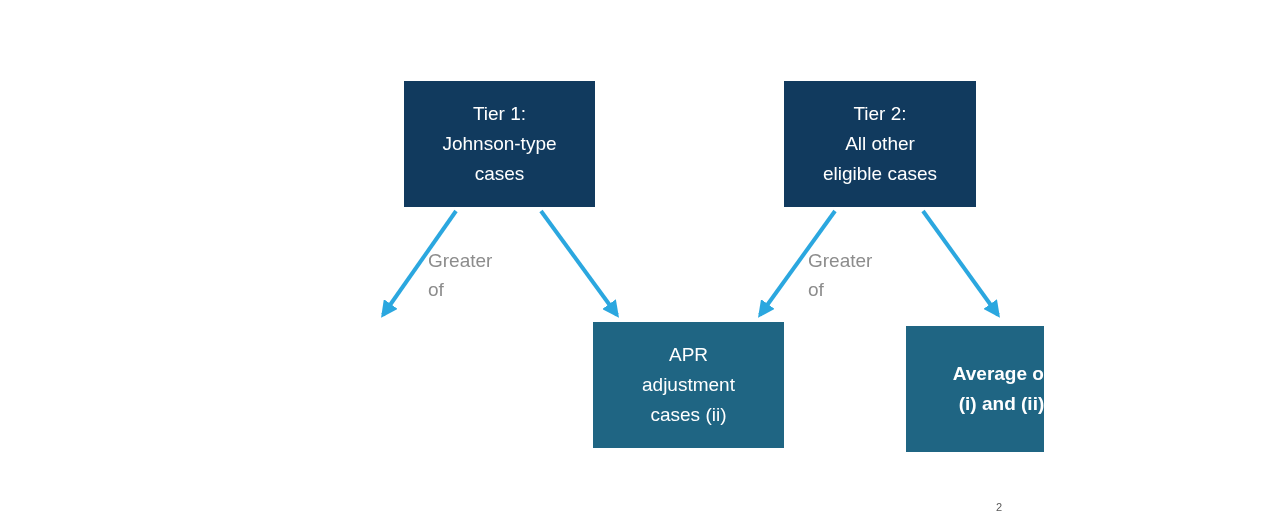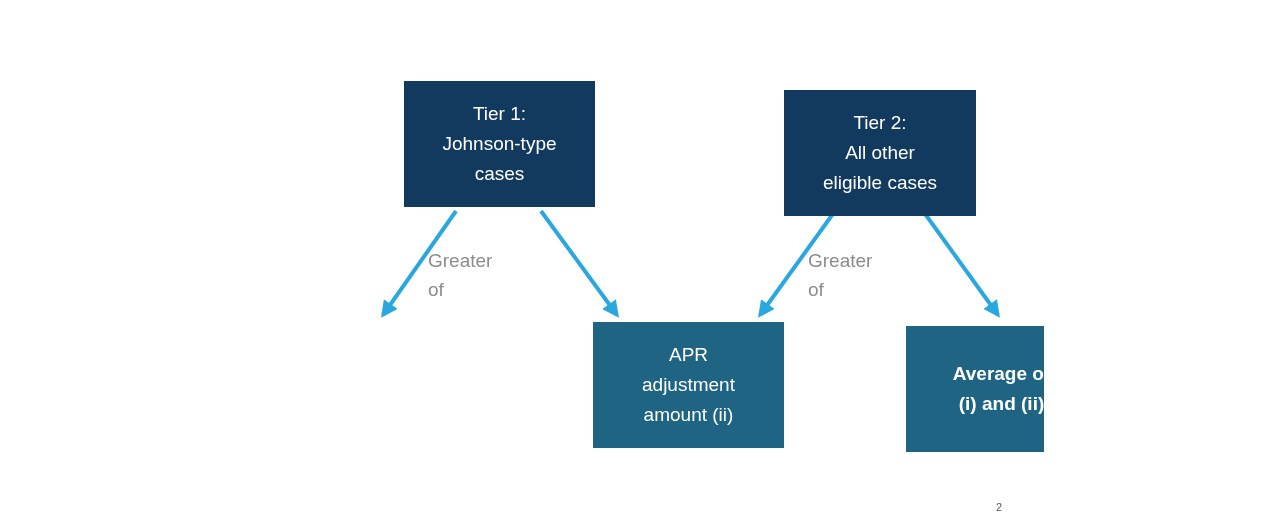--- a/index.html
+++ b/index.html
@@ -38,21 +38,21 @@
     text-align: center;
     color: var(--box-text);
     font-size: 19px;
     line-height: 30px;
     white-space: pre-line;
   }
   .tier-box { background: var(--tier-box-fill); }
   .outcome-box { background: var(--outcome-box-fill); }
 
   .tier-box-1 { left: 404px; top: 81px;  width: 191px; height: 126px; }
-  .tier-box-2 { left: 784px; top: 90px;  width: 192px; height: 126px; }
+  .tier-box-2 { left: 784px; top: 81px;  width: 192px; height: 126px; }
   .outcome-box-1 { left: 278px; top: 322px; width: 190px; height: 126px; }
   .outcome-box-2 { left: 593px; top: 322px; width: 191px; height: 126px; }
   .outcome-box-3 { left: 906px; top: 326px; width: 191px; height: 126px; font-weight: bold; }
 
   .connector-label {
     position: absolute;
     width: 140px;
     text-align: left;
     color: var(--connector-label-text);
     font-size: 19px;
@@ -104,20 +104,20 @@
 
   <div class="connector-label connector-label-1">Greater
 of</div>
 
   <div class="connector-label connector-label-2">Greater
 of</div>
 
 
   <div class="box outcome-box outcome-box-2">APR
 adjustment
-amount (ii)</div>
+cases (ii)</div>
 
   <div class="box outcome-box outcome-box-3">Average of
 (i) and (ii)</div>
 
   <div class="page-number">2</div>
 
 </div>
 
 </body></html>

